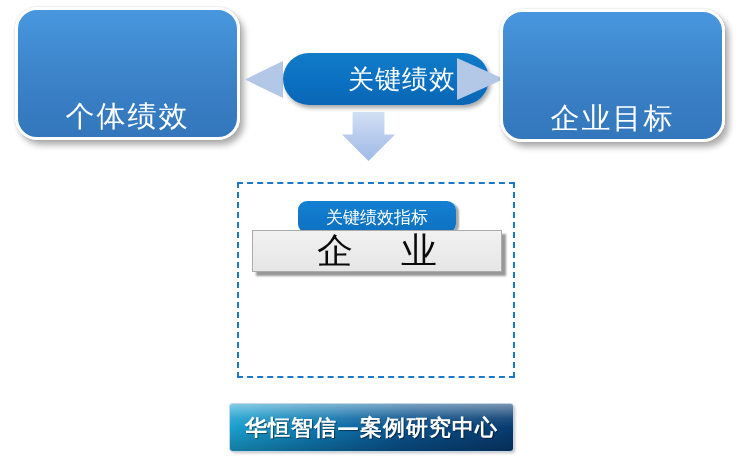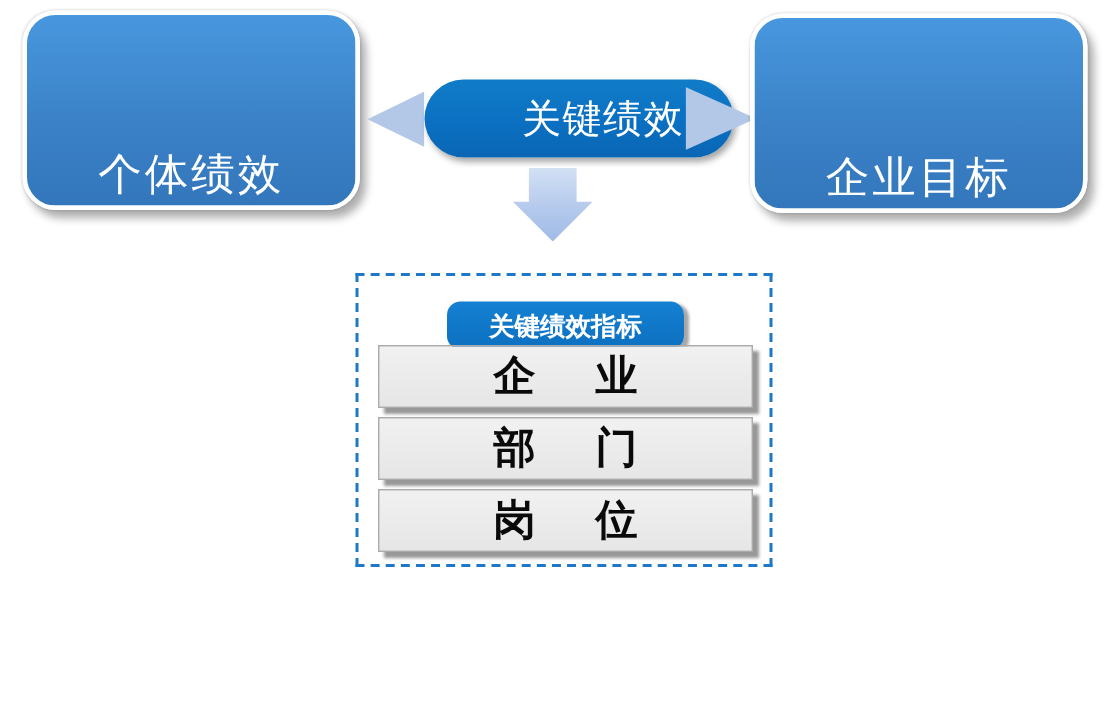--- a/index.html
+++ b/index.html
@@ -59,21 +59,20 @@
     filter: drop-shadow(2px 2px 2px rgba(0,0,0,.28));
   }
 
   
   .kpi-panel {
     position: absolute; left: 237px; top: 182px;
     width: 278px; height: 196px;
     box-sizing: border-box;
     border: 2px dashed #1e78c8;
     background: #ffffff;
-    font-weight: bold;
   }
   .panel-header {
     position: absolute; left: 59px; top: 17px;
     width: 158px; height: 32px;
     border-radius: 9px;
     background: linear-gradient(180deg, #1480d2 0%, #0d70c0 100%);
     box-shadow: 3px 2px 2px rgba(0,0,0,.35);
     display: flex; align-items: center; justify-content: center;
     z-index: 1;
   }
@@ -81,21 +80,21 @@
 
   .level-bar {
     position: absolute; left: 13px; width: 250px; height: 42px;
     box-sizing: border-box;
     background: linear-gradient(180deg, #f1f1f1 0%, #e6e6e6 100%);
     border: 1px solid #ababab;
     box-shadow: 4px 4px 2px #989898;
     display: flex; align-items: center; justify-content: center;
     z-index: 2;
   }
-  .level-bar .label { color: #0a0a0a; font-size: 28px; letter-spacing: 6px; text-indent: 6px; }
+  .level-bar .label { color: #0a0a0a; font-size: 36px; letter-spacing: 6px; text-indent: 6px; }
   .bar-0 { top: 46px; }
   .bar-1 { top: 94px; }
   .bar-2 { top: 142px; }
 
   
   .footer-banner {
     position: absolute; left: 230px; top: 404px;
     width: 283px; height: 47px;
     box-sizing: border-box;
     border-radius: 3px;
@@ -143,22 +142,19 @@
 
   <div class="arrow-down"></div>
 
   <div class="kpi-panel">
     <div class="panel-header">
       <span class="label">关键绩效指标</span>
     </div>
     <div class="level-bar bar-0">
       <span class="label">企　业</span>
     </div>
-    <div class="level-bar bar-1">
-      <span class="label">部　门</span>
-    </div>
-    <div class="level-bar bar-2">
-      <span class="label">岗　位</span>
-    </div>
   </div>
 
+  <div class="footer-banner">
+    <span class="label">华恒智信—案例研究中心</span>
+  </div>
 
 </div>
 
 </body></html>

